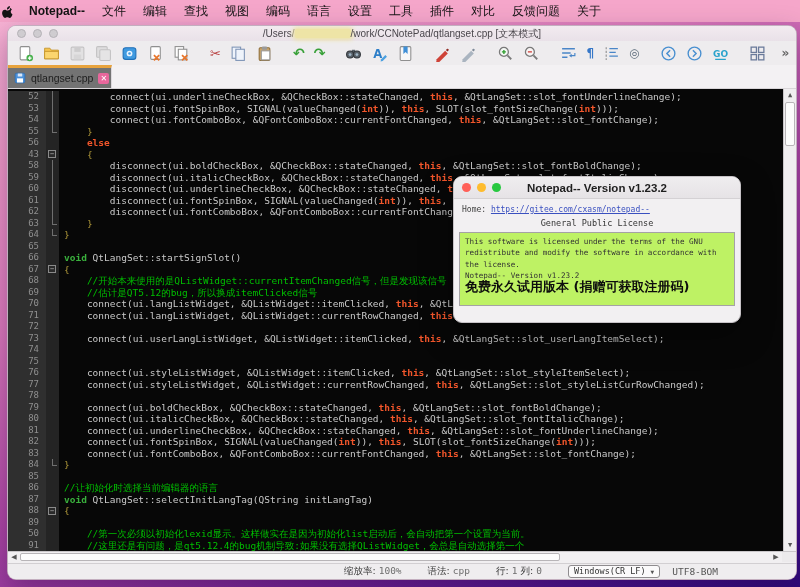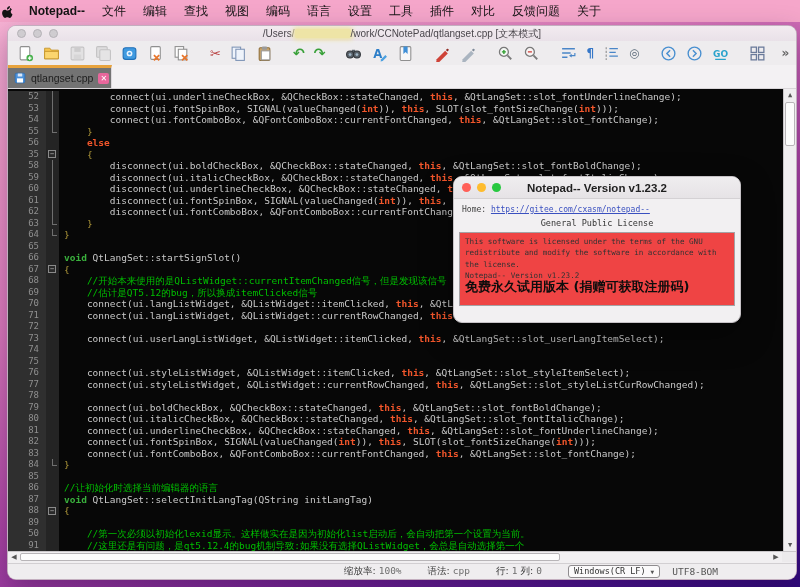--- a/index.html
+++ b/index.html
@@ -77,21 +77,21 @@
     border:1px solid #c6c2c6;box-shadow:0 12px 32px rgba(0,0,0,.38);box-sizing:border-box;overflow:hidden;}
   .dtitle{height:21px;background:linear-gradient(#efedef,#e6e3e6);border-bottom:1px solid #d4d1d4;
     display:flex;align-items:center;position:relative;}
   .dtitle .lights{margin-left:8px;gap:6px;}
   .dlight{width:9px;height:9px;border-radius:50%;box-sizing:border-box;}
   .dtext{position:absolute;left:0;right:0;text-align:center;font-size:11.5px;font-weight:bold;color:#1e1e1e;}
   .dbody{padding:6px 5px 0 5px;font-family:"DejaVu Sans Mono","Liberation Mono",monospace;}
   .homerow{font-size:8px;color:#444;padding-left:3px;}
   .homerow a{color:#3a50c0;text-decoration:underline;}
   .gplrow{text-align:center;font-size:8.5px;color:#333;margin-top:4px;}
-  .licbox{margin-top:4px;height:74px;border:1px solid #a5a2a5;background:#ef4444;padding:3px 5px;box-sizing:border-box;overflow:hidden;}
+  .licbox{margin-top:4px;height:74px;border:1px solid #a5a2a5;background:#bef264;padding:3px 5px;box-sizing:border-box;overflow:hidden;}
   .licbox p{margin:0;font-size:7.6px;line-height:11.3px;color:#333;white-space:nowrap;}
   .licbox p.boldline{font-size:13px;font-weight:bold;color:#0d0d0d;font-family:"DejaVu Sans",sans-serif;}
   .okbtn{display:block;margin:23px auto 0 auto;width:64px;height:16px;background:linear-gradient(#fdfdfd,#f0eef0);
     border:1px solid #b5b1b5;border-radius:4px;font-size:10px;color:#1e1e1e;line-height:13px;text-align:left;}
 </style>
 </head>
 <body>
 
 <div class="menubar">
   <span style="display:flex;">
@@ -315,21 +315,21 @@
     </div>
   </div>
 
   <div class="editor">
     <div class="codepane" id="codepane">
         <div class="row"><span class="ln">52</span><span class="fold"><span class="fline"></span></span><span class="code"><span class="d">        connect(ui.underlineCheckBox, &amp;QCheckBox::stateChanged, </span><span class="k">this</span><span class="d">, &amp;QtLangSet::slot_fontUnderlineChange);</span></span></div>
         <div class="row"><span class="ln">53</span><span class="fold"><span class="fline"></span></span><span class="code"><span class="d">        connect(ui.fontSpinBox, SIGNAL(valueChanged(</span><span class="k">int</span><span class="d">)), </span><span class="k">this</span><span class="d">, SLOT(slot_fontSizeChange(</span><span class="k">int</span><span class="d">)));</span></span></div>
         <div class="row"><span class="ln">54</span><span class="fold"><span class="fline"></span></span><span class="code"><span class="d">        connect(ui.fontComboBox, &amp;QFontComboBox::currentFontChanged, </span><span class="k">this</span><span class="d">, &amp;QtLangSet::slot_fontChange);</span></span></div>
         <div class="row"><span class="ln">55</span><span class="fold"><span class="fend"></span></span><span class="code"><span class="b">    }</span></span></div>
         <div class="row"><span class="ln">56</span><span class="fold"></span><span class="code"><span class="d">    </span><span class="k">else</span></span></div>
-        <div class="row"><span class="ln">35</span><span class="fold"><span class="fbox">−</span></span><span class="code"><span class="b">    {</span></span></div>
+        <div class="row"><span class="ln">43</span><span class="fold"><span class="fbox">−</span></span><span class="code"><span class="b">    {</span></span></div>
         <div class="row"><span class="ln">58</span><span class="fold"><span class="fline"></span></span><span class="code"><span class="d">        disconnect(ui.boldCheckBox, &amp;QCheckBox::stateChanged, </span><span class="k">this</span><span class="d">, &amp;QtLangSet::slot_fontBoldChange);</span></span></div>
         <div class="row"><span class="ln">59</span><span class="fold"><span class="fline"></span></span><span class="code"><span class="d">        disconnect(ui.italicCheckBox, &amp;QCheckBox::stateChanged, </span><span class="k">this</span><span class="d">, &amp;QtLangSet::slot_fontItalicChange);</span></span></div>
         <div class="row"><span class="ln">60</span><span class="fold"><span class="fline"></span></span><span class="code"><span class="d">        disconnect(ui.underlineCheckBox, &amp;QCheckBox::stateChanged, </span><span class="k">this</span><span class="d">, &amp;QtLangSet::slot_fontUnderlineChange);</span></span></div>
         <div class="row"><span class="ln">61</span><span class="fold"><span class="fline"></span></span><span class="code"><span class="d">        disconnect(ui.fontSpinBox, SIGNAL(valueChanged(</span><span class="k">int</span><span class="d">)), </span><span class="k">this</span><span class="d">, SLOT(slot_fontSizeChange(</span><span class="k">int</span><span class="d">)));</span></span></div>
         <div class="row"><span class="ln">62</span><span class="fold"><span class="fline"></span></span><span class="code"><span class="d">        disconnect(ui.fontComboBox, &amp;QFontComboBox::currentFontChanged, </span><span class="k">this</span><span class="d">, &amp;QtLangSet::slot_fontChange);</span></span></div>
         <div class="row"><span class="ln">63</span><span class="fold"><span class="fend"></span></span><span class="code"><span class="b">    }</span></span></div>
         <div class="row"><span class="ln">64</span><span class="fold"><span class="fend"></span></span><span class="code"><span class="b">}</span></span></div>
         <div class="row"><span class="ln">65</span><span class="fold"></span><span class="code"></span></div>
         <div class="row"><span class="ln">66</span><span class="fold"></span><span class="code"><span class="g">void</span><span class="d"> QtLangSet::startSignSlot()</span></span></div>
         <div class="row"><span class="ln">67</span><span class="fold"><span class="fbox">−</span></span><span class="code"><span class="b">{</span></span></div>

